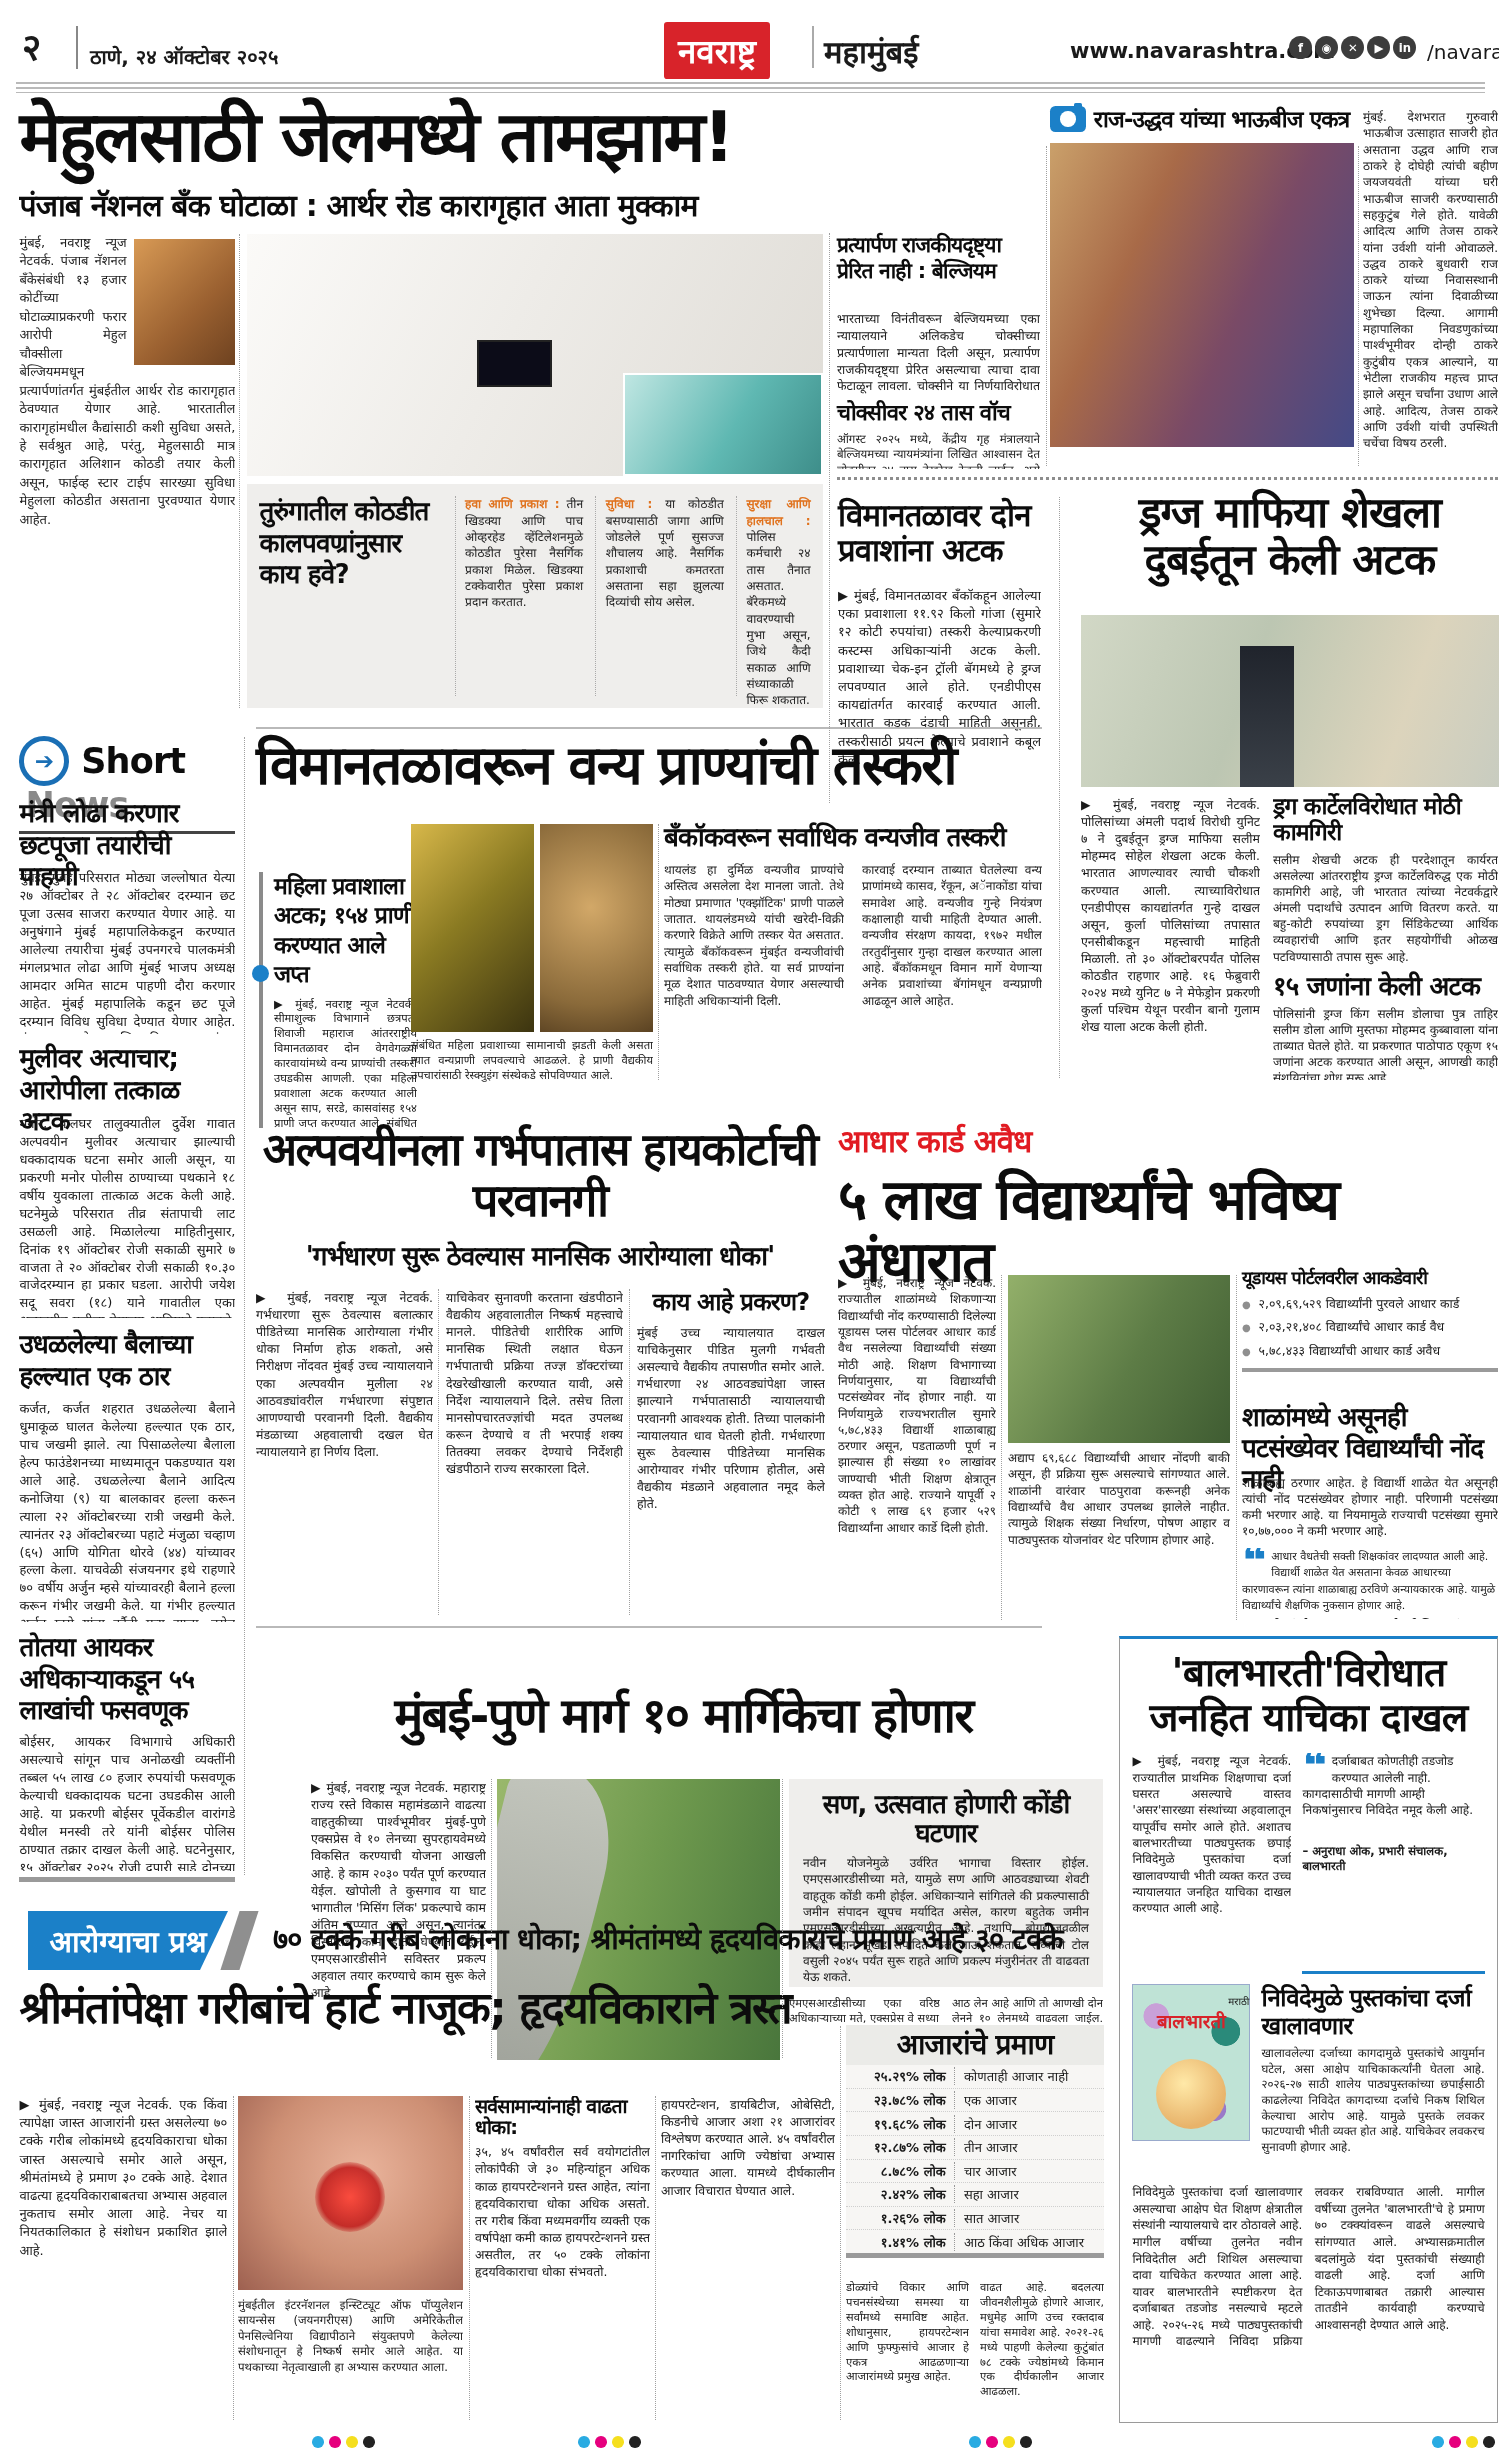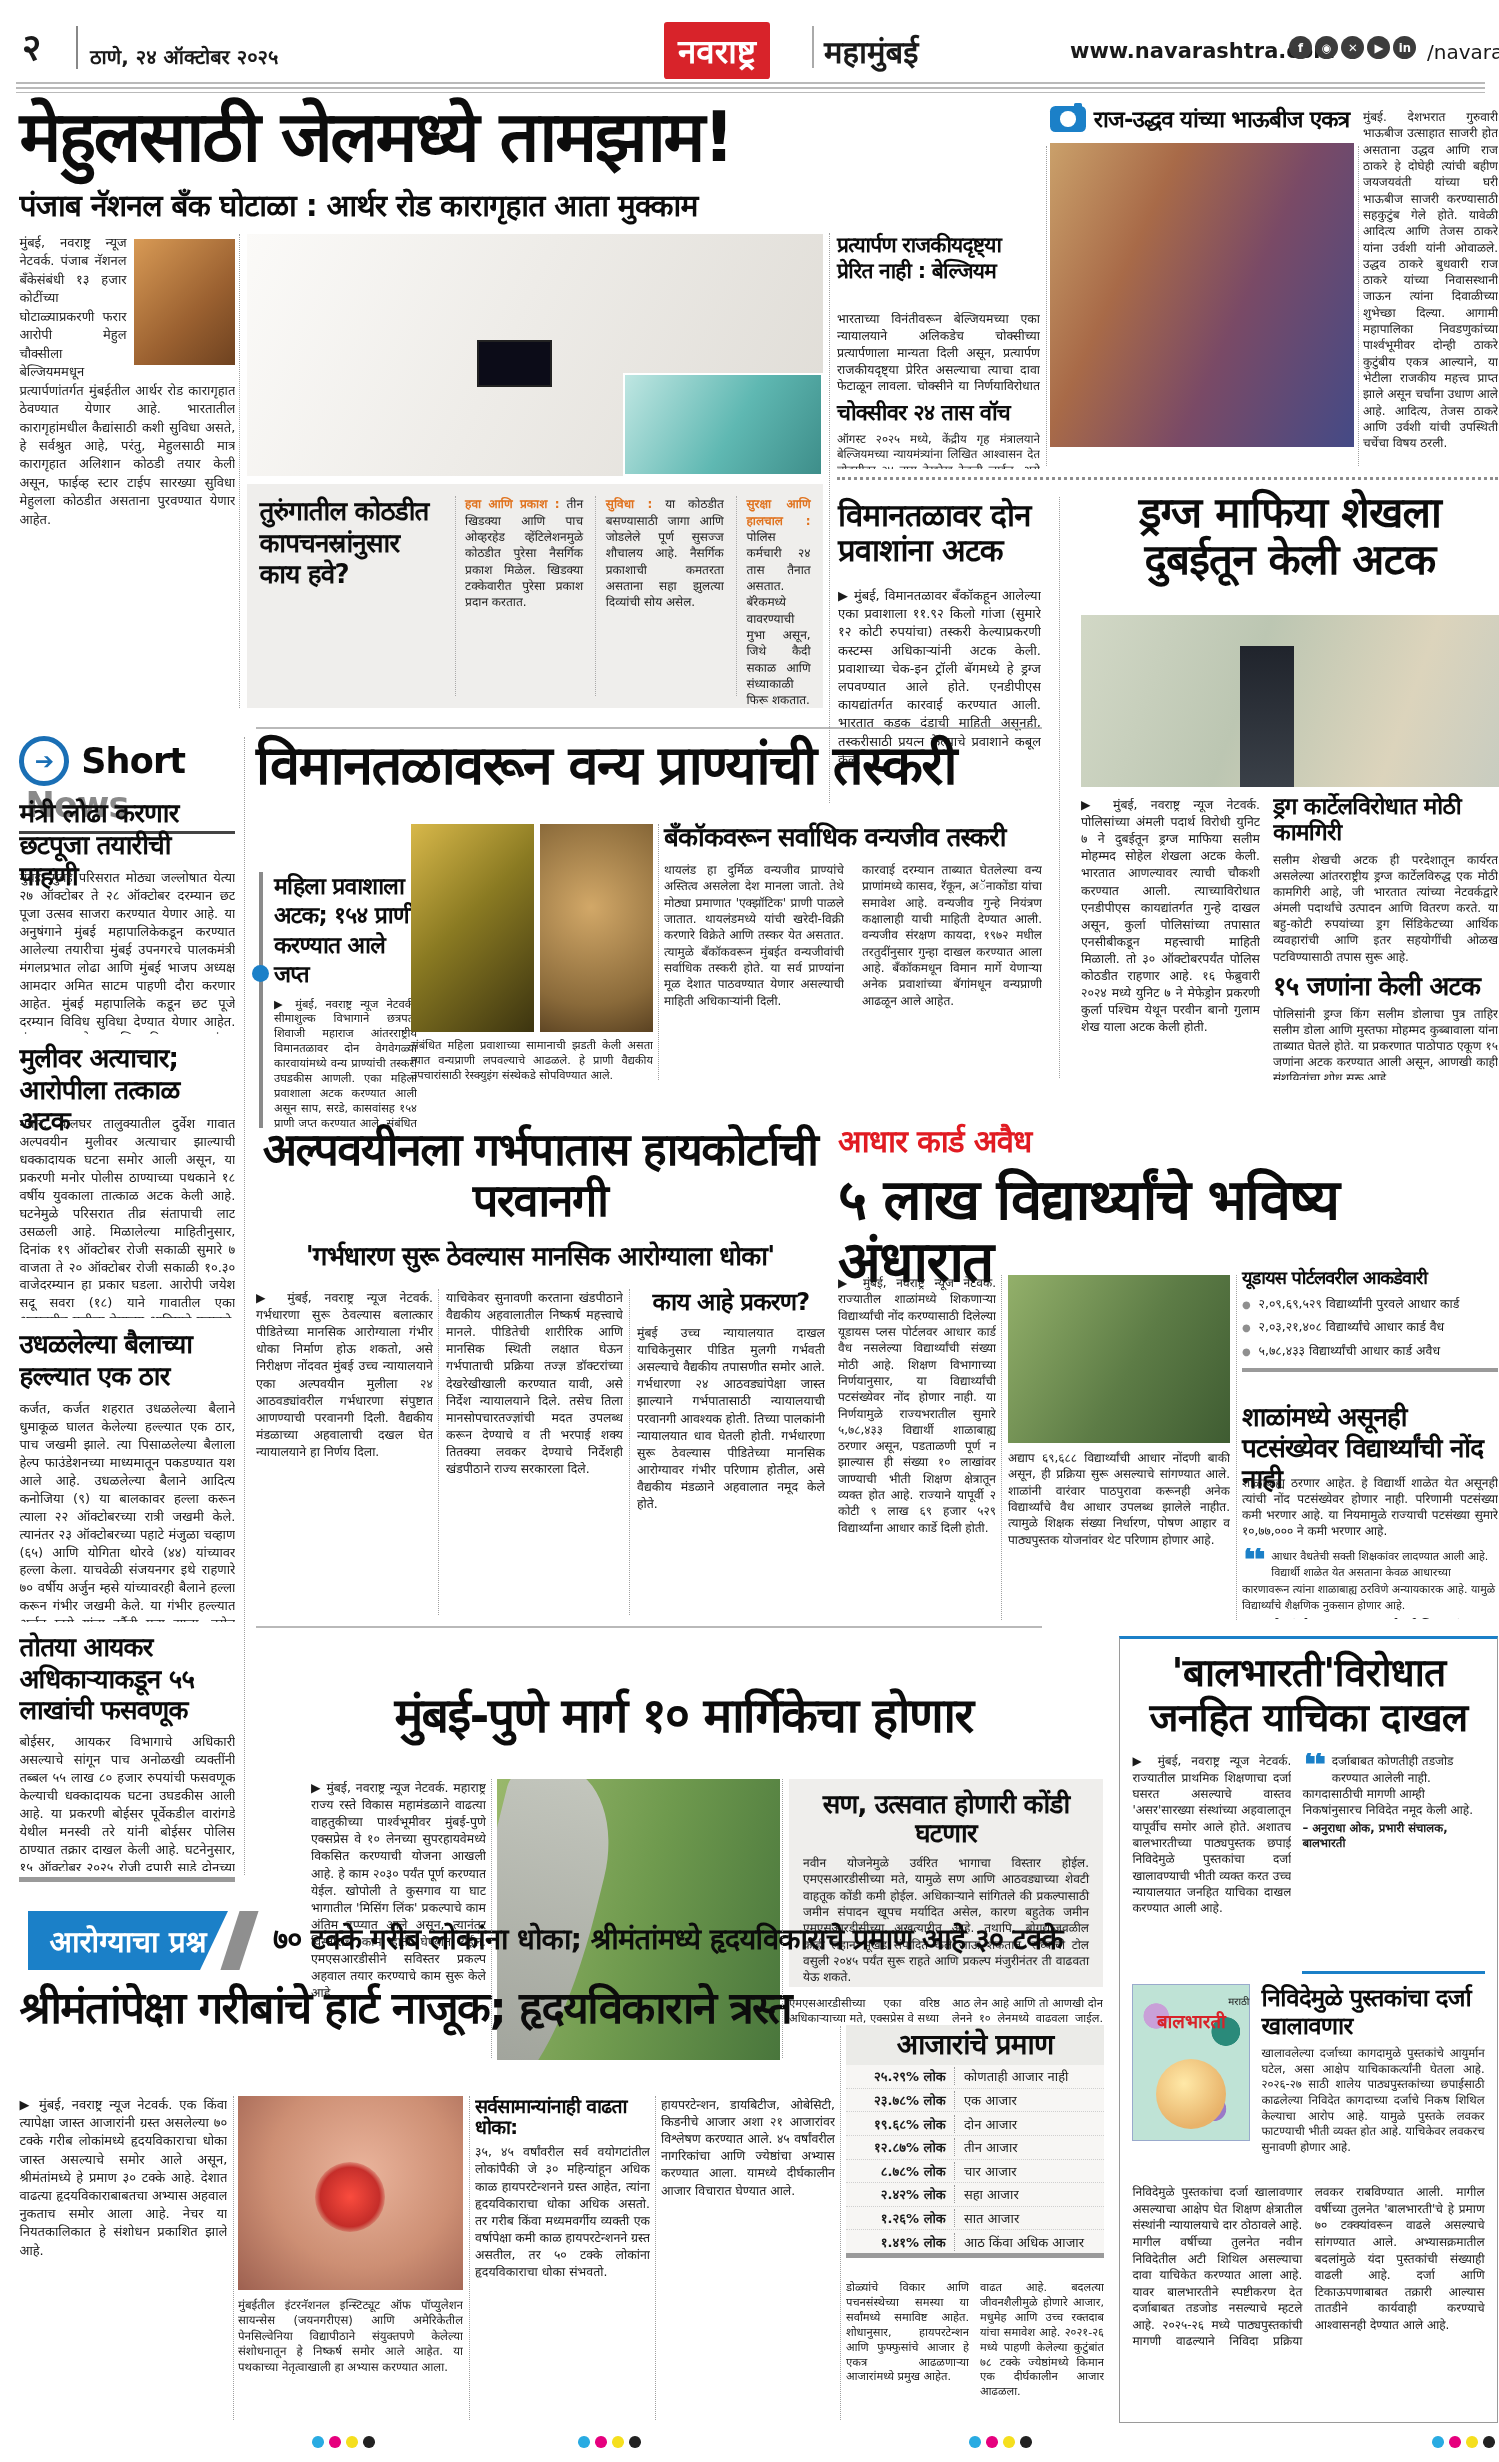--- a/index.html
+++ b/index.html
@@ -62,21 +62,21 @@
     <span>मुंबई, नवराष्ट्र न्यूज नेटवर्क. पंजाब नॅशनल बँकेसंबंधी १३ हजार कोटींच्या घोटाळ्याप्रकरणी फरार आरोपी मेहुल चौक्सीला बेल्जियममधून प्रत्यार्पणांतर्गत मुंबईतील आर्थर रोड कारागृहात ठेवण्यात येणार आहे. भारतातील कारागृहांमधील कैद्यांसाठी कशी सुविधा असते, हे सर्वश्रुत आहे, परंतु, मेहुलसाठी मात्र कारागृहात अलिशान कोठडी तयार केली असून, फाईव्ह स्टार टाईप सारख्या सुविधा मेहुलला कोठडीत असताना पुरवण्यात येणार आहेत.</span>
   </div>
 
   <div class="photo" style="left:247px;top:234px;width:576px;height:242px;background:linear-gradient(115deg,#fbfaf8,#eeece8 45%,#dfdcd6);">
     <div style="position:absolute;left:40%;top:44%;width:71px;height:43px;background:#0c0c18;border:2.3px solid #222;"></div>
     <div style="position:absolute;right:0;bottom:0;width:196px;height:99px;background:linear-gradient(120deg,#bfe6e2,#5fb8b2 55%,#3e8e8a);border:2.3px solid #fff;"></div>
   </div>
 
   <div class="abs graybox clip" style="left:247px;top:484px;width:576px;height:224px;padding:12.4px;box-sizing:border-box;">
     <div style="display:flex;gap:12.4px;height:100%;">
-      <div class="hl" style="width:183px;font-size:26px;line-height:1.2;flex:none;">तुरुंगातील कोठडीत कापचनस्रांनुसार काय हवे?</div>
+      <div class="hl" style="width:183px;font-size:26px;line-height:1.2;flex:none;">तुरुंगातील कोठडीत कालपवण्रांनुसार काय हवे?</div>
       <div class="bds j" style="width:118px;flex:none;border-left:1.6px dotted #aaa;padding-left:9.3px;">
         <span class="blab">हवा आणि प्रकाश :</span>
         <span>तीन खिडक्या आणि पाच ओव्हरहेड व्हेंटिलेशनमुळे कोठडीत पुरेसा नैसर्गिक प्रकाश मिळेल. खिडक्या टक्केवारीत पुरेसा प्रकाश प्रदान करतात.</span>
       </div>
       <div class="bds j" style="width:118px;flex:none;border-left:1.6px dotted #aaa;padding-left:9.3px;">
         <span class="blab">सुविधा :</span>
         <span>या कोठडीत बसण्यासाठी जागा आणि जोडलेले पूर्ण सुसज्ज शौचालय आहे. नैसर्गिक प्रकाशाची कमतरता असताना सहा झुलत्या दिव्यांची सोय असेल.</span>
       </div>
       <div class="bds j" style="flex:1;border-left:1.6px dotted #aaa;padding-left:9.3px;">
         <div><span class="blab">सुरक्षा आणि हालचाल :</span>
@@ -207,21 +207,21 @@
   <div class="abs bdx j clip" style="left:789px;top:1997px;width:151px;height:62px;">एमएसआरडीसीच्या एका वरिष्ठ अधिकाऱ्याच्या मते, एक्सप्रेस वे सध्या</div>
   <div class="abs bdx j clip" style="left:952px;top:1997px;width:151px;height:62px;">आठ लेन आहे आणि तो आणखी दोन लेनने १० लेनमध्ये वाढवला जाईल. विस्तारासाठी अंदाजे १,४२० कोटी खर्च अपेक्षित आहे.</div>
 
   <div class="abs" style="left:1119px;top:1636px;width:379px;height:787px;border:1.6px solid #9a9a9a;border-top:3.9px solid #1b80c8;box-sizing:border-box;padding:12.4px;">
     <div class="hl ctr" style="font-size:39px;line-height:1.15;letter-spacing:-0.8px;">'बालभारती'विरोधात जनहित याचिका दाखल</div>
     <div style="display:flex;gap:11px;margin-top:12.4px;">
       <div class="j clip" style="width:159px;height:220px;font-size:12px;line-height:1.36;flex:none;">▶ मुंबई, नवराष्ट्र न्यूज नेटवर्क. राज्यातील प्राथमिक शिक्षणाचा दर्जा घसरत असल्याचे वास्तव 'असर'सारख्या संस्थांच्या अहवालातून यापूर्वीच समोर आले होते. अशातच बालभारतीच्या पाठ्यपुस्तक छपाई निविदेमुळे पुस्तकांचा दर्जा खालावण्याची भीती व्यक्त करत उच्च न्यायालयात जनहित याचिका दाखल करण्यात आली आहे.</div>
       <div style="flex:1;border-bottom:3.1px solid #1b80c8;padding-bottom:7.8px;height:210px;overflow:hidden;">
         <span class="qmark" style="color:#1b80c8;float:left;margin-right:4.7px;">❝</span>
         <span class="j" style="font-size:12px;line-height:1.36;">दर्जाबाबत कोणतीही तडजोड करण्यात आलेली नाही. कागदासाठीची मागणी आम्ही निकषांनुसारच निविदेत नमूद केली आहे.</span>
-        <div style="font-size:11.6px;font-weight:bold;margin-top:1px;">– अनुराधा ओक, प्रभारी संचालक, बालभारती</div>
+        <div style="font-size:11.6px;font-weight:bold;margin-top:24px;">– अनुराधा ओक, प्रभारी संचालक, बालभारती</div>
       </div>
     </div>
     <div style="display:flex;gap:11px;margin-top:9.3px;">
       <div style="width:116px;height:155px;flex:none;background:#bfe3d6;position:relative;border:0.8px solid #9ac;background-image:radial-gradient(circle at 20% 20%,#c9a0d8 0 12.4px,transparent 13px),radial-gradient(circle at 80% 30%,#2a8a7a 0 14px,transparent 14.7px),radial-gradient(circle at 70% 80%,#9a7ac8 0 11.6px,transparent 12.4px);">
         <div class="ctr" style="font-size:10px;margin-top:9.3px;text-align:right;">मराठी</div>
         <div class="ctr" style="font-size:18.6px;font-weight:bold;color:#d8232a;">बालभारती</div>
         <div style="position:absolute;left:23px;bottom:11px;width:70px;height:70px;border-radius:50%;background:radial-gradient(circle at 40% 35%,#ffe9a8,#e8b36a 70%);"></div>
       </div>
       <div style="flex:1;">
         <div class="hl" style="font-size:24px;line-height:1.18;">निविदेमुळे पुस्तकांचा दर्जा खालावणार</div>

